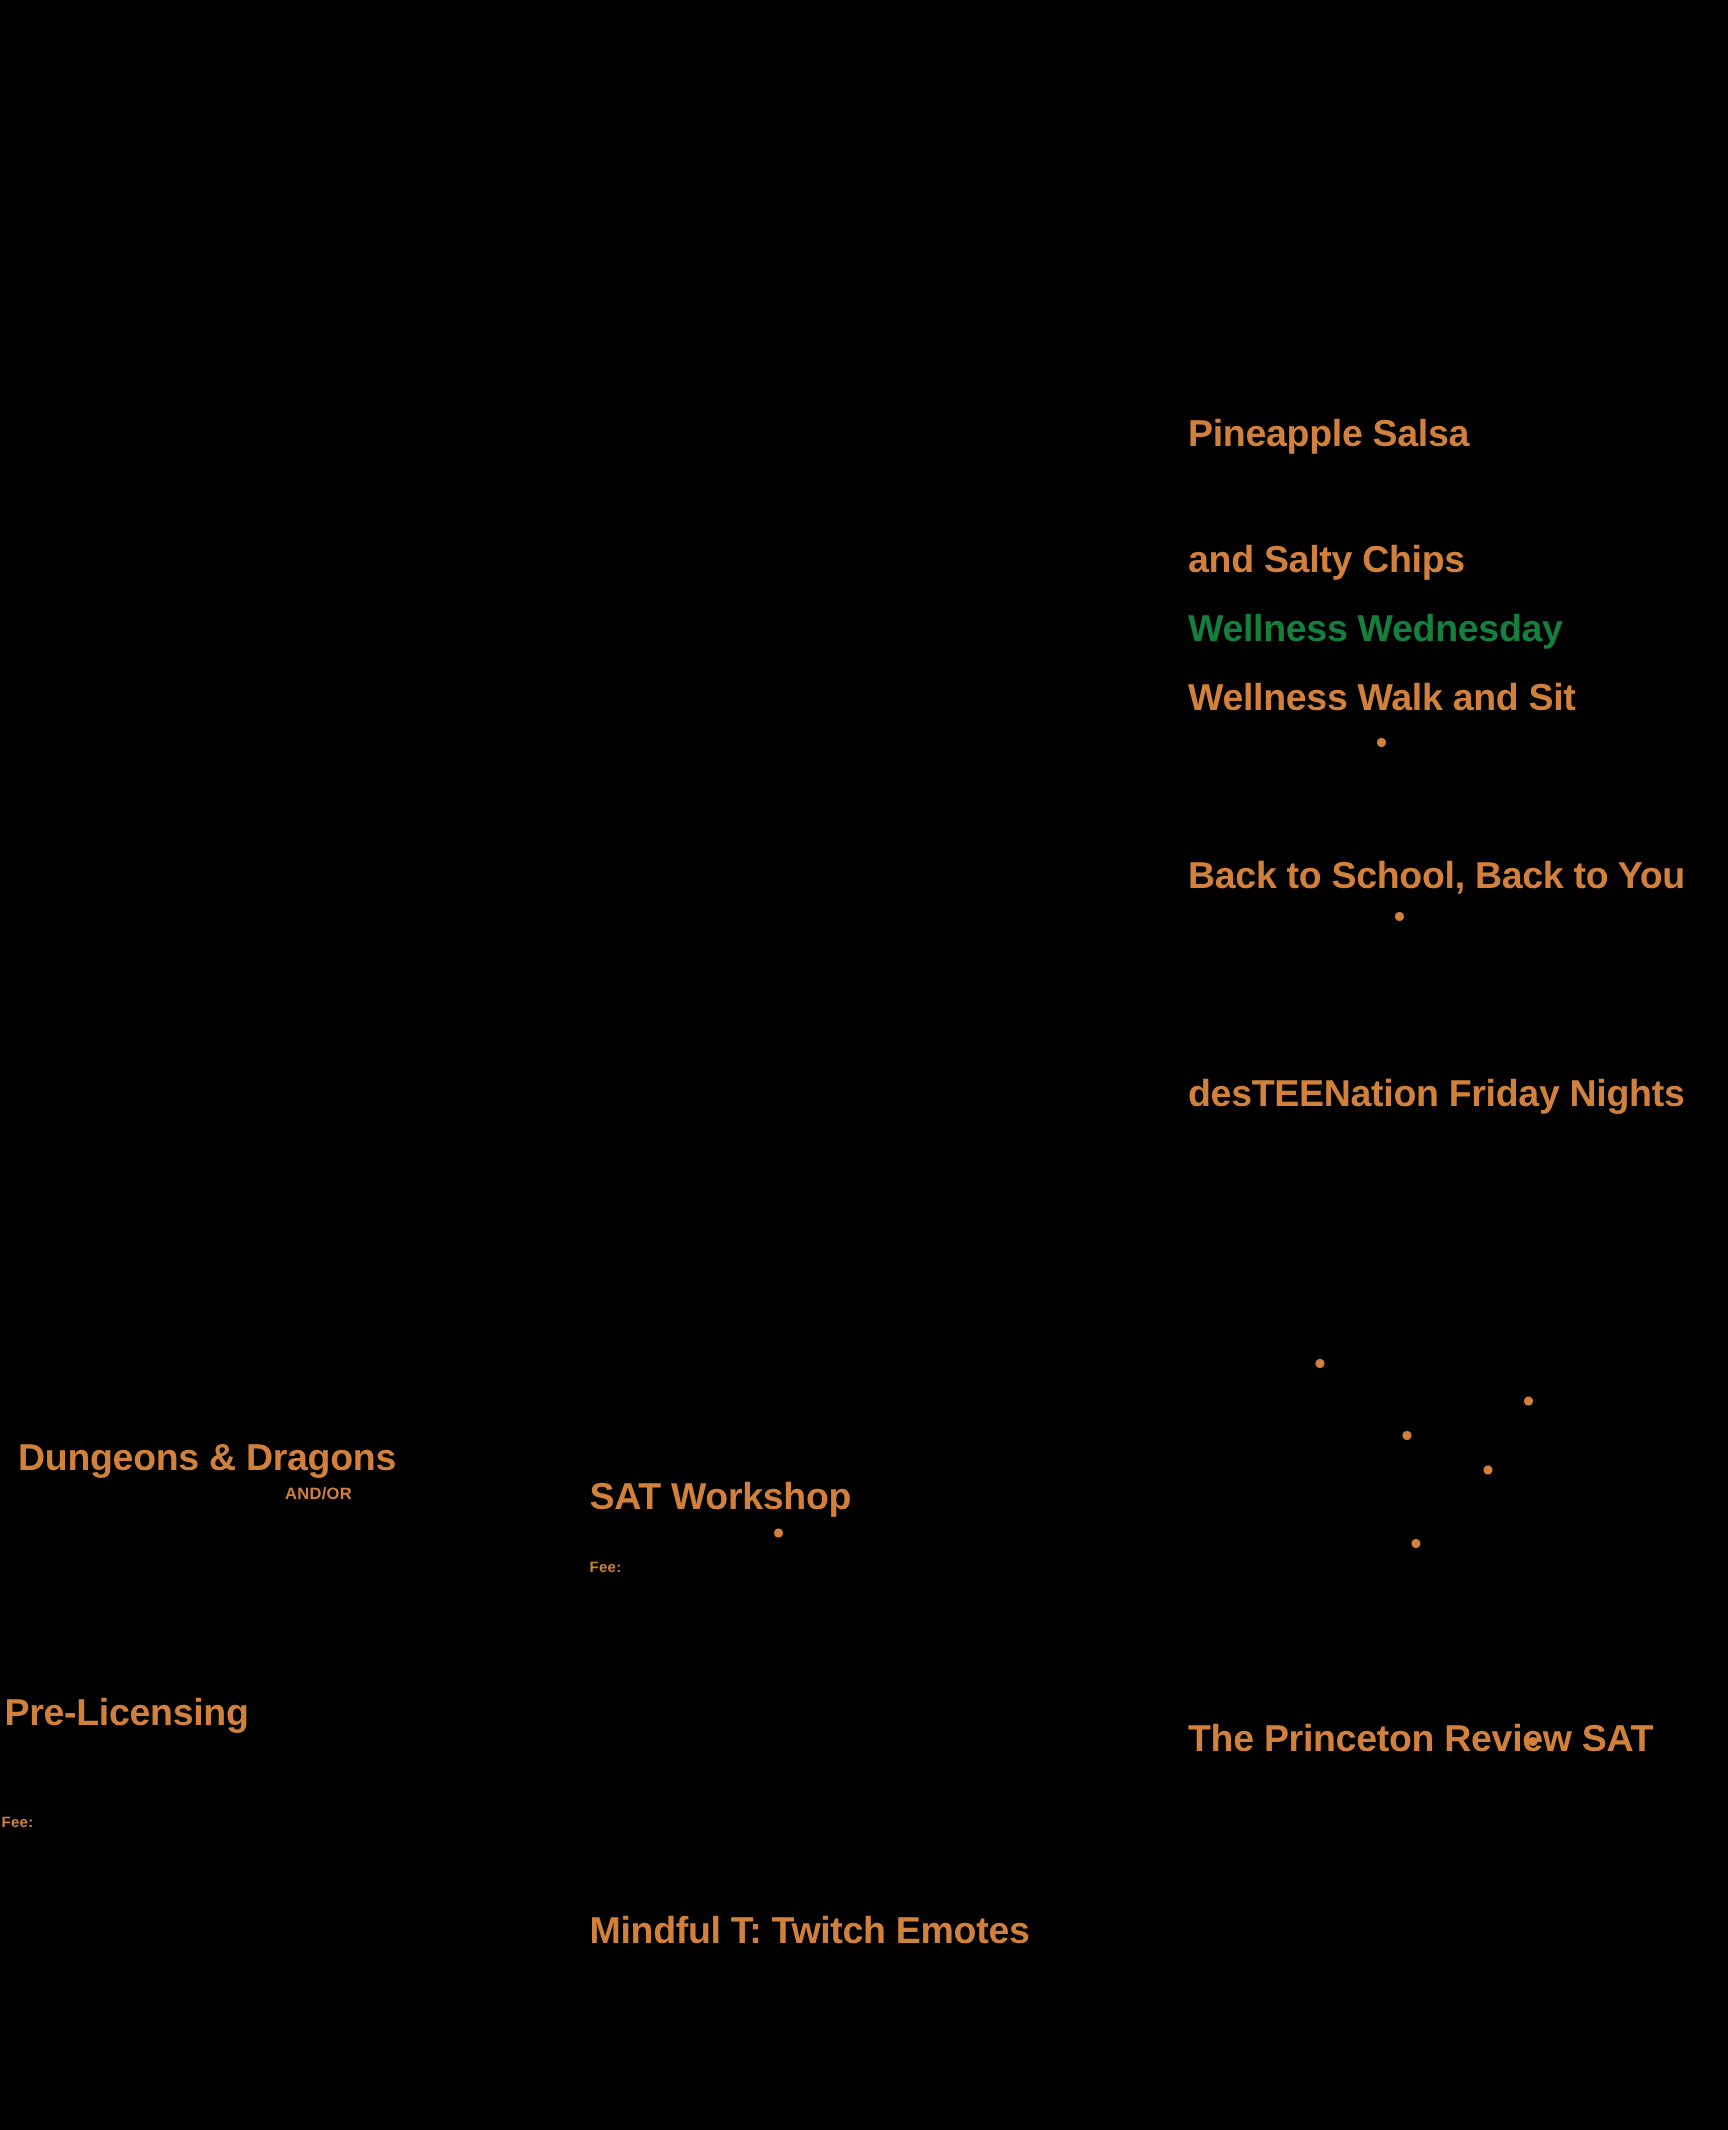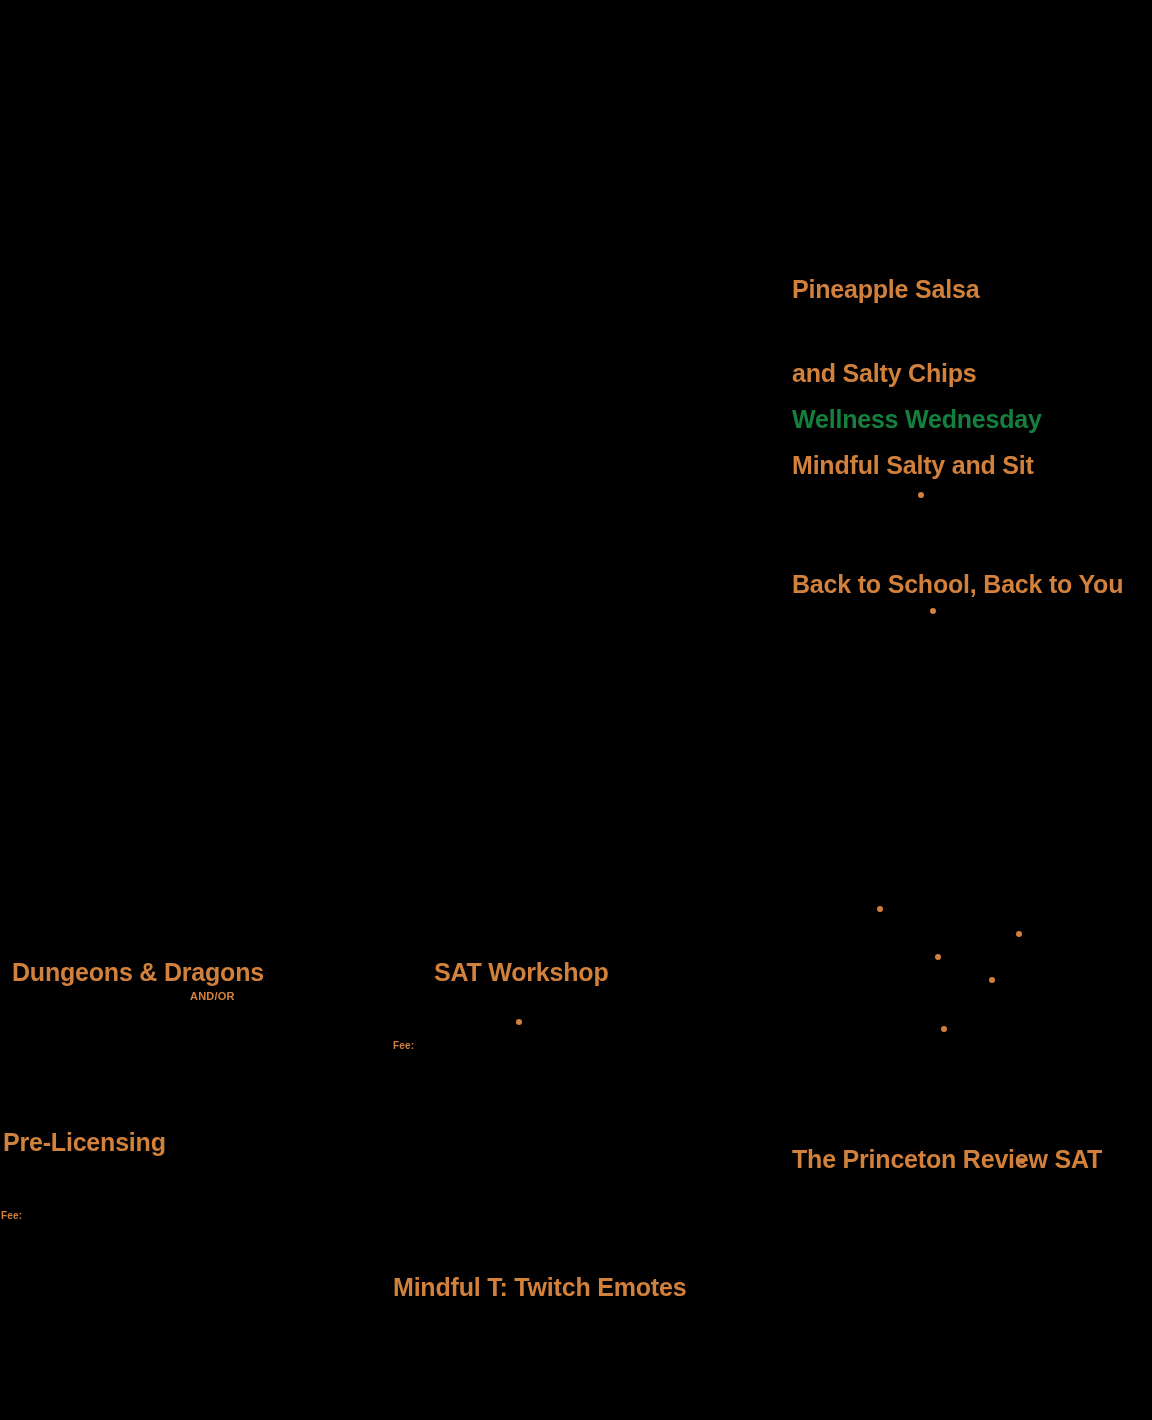--- a/index.html
+++ b/index.html
@@ -58,38 +58,39 @@
 
 <div id="page">
 
   <div class="item title accent" style="left:792px; top:219px;">
     <div>Pineapple Salsa</div>
     <div>and Salty Chips</div>
   </div>
 
   <div class="item title muted" style="left:792px; top:405px;">Wellness Wednesday</div>
 
-  <div class="item title accent" style="left:792px; top:451px;">Mindful Salty and Sit</div>
+  <div class="item title accent" style="left:792px; top:451px;">Wellness Walk and Sit</div>
 
   <div class="item title accent" style="left:792px; top:570px;">Back to School, Back to You</div>
 
+  <div class="item title accent" style="left:792px; top:715px;">desTEENation Friday Nights</div>
 
   <div class="item title accent" style="left:792px; top:1089px;">
     <div>The Princeton Review SAT</div>
   </div>
 
   <div class="item title accent" style="left:12px; top:958px;">Dungeons &amp; Dragons</div>
 
   <div class="item andor accent" style="left:190px; top:990px;">AND/OR</div>
 
   <div class="item title accent" style="left:3px; top:1128px;">Pre-Licensing</div>
 
   <div class="item fee accent" style="left:1px; top:1210px;">Fee:</div>
 
-  <div class="item title accent" style="left:393px; top:958px;margin-left:41px;">SAT Workshop</div>
+  <div class="item title accent" style="left:393px; top:984px;">SAT Workshop</div>
 
   <div class="item fee accent" style="left:393px; top:1040px;">Fee:</div>
 
   <div class="item title accent" style="left:393px; top:1273px;">Mindful T: Twitch Emotes</div>
 
   <span class="dot dot-sm" style="left:918px; top:492px;"></span>
   <span class="dot dot-sm" style="left:930px; top:608px;"></span>
   <span class="dot dot-sm" style="left:516px; top:1019px;"></span>
   <span class="dot dot-sm" style="left:877px; top:906px;"></span>
   <span class="dot dot-sm" style="left:1016px; top:931px;"></span>

